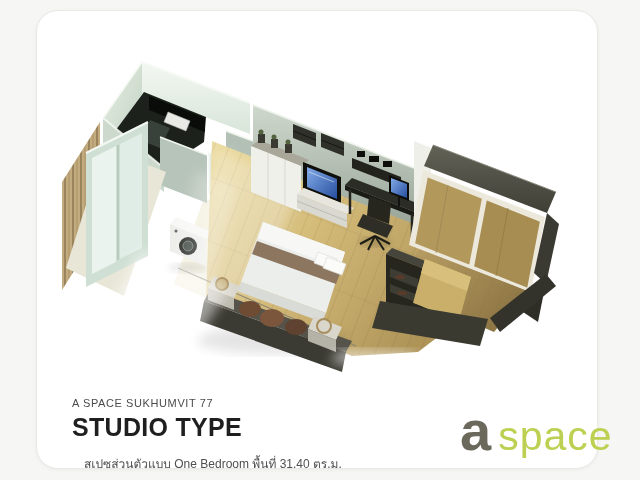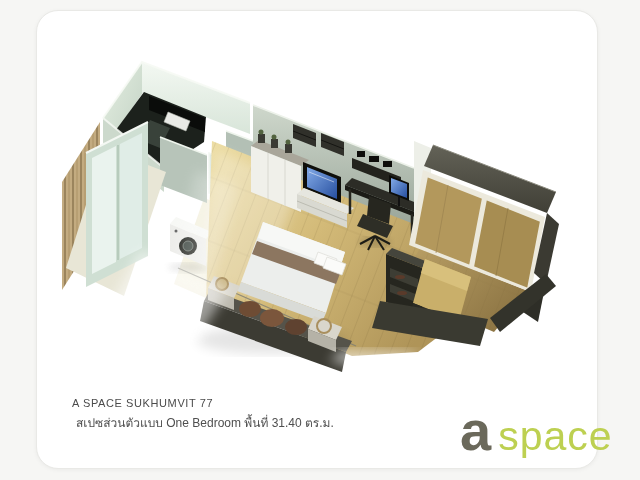--- a/index.html
+++ b/index.html
@@ -17,21 +17,21 @@
   }
   .plan-svg{position:absolute;left:0;top:0;width:640px;height:480px;}
   .footer-text{position:absolute;left:72px;top:397px;width:340px;}
   .project{
     font-size:11px;letter-spacing:.6px;color:#4b4b4b;margin:0 0 4px 0;
   }
   .title{
     font-size:25px;font-weight:700;letter-spacing:.3px;color:#1f1f1f;margin:0 0 4px 0;
   }
   .subtitle{
-    font-size:12px;color:#4f4f4f;margin:4px;
+    font-size:12px;color:#4f4f4f;margin:12px;
   }
   .logo{
     position:absolute;left:460px;top:403px;display:flex;align-items:baseline;gap:7px;
   }
   .logo-mark{font-size:56px;font-weight:700;color:#6b695b;line-height:1;}
   .logo-word{font-size:41px;font-weight:400;color:#bdd051;line-height:1;letter-spacing:1px;text-align:center;}
 </style>
 </head>
 <body>
 
@@ -259,20 +259,21 @@
 
     <g>
       <polygon points="140,250 230,288 196,340 110,306" fill="#ffffff" opacity="0.5" filter="url(#soft)"></polygon>
       <polygon points="196,170 238,186 208,300 170,284" fill="#ffffff" opacity="0.22" filter="url(#soft)"></polygon>
       <polygon points="340,350 420,352 390,372 330,362" fill="#ffffff" opacity="0.55" filter="url(#soft)"></polygon>
     </g>
   </svg>
 
   <div class="footer-text">
     <p class="project">A SPACE SUKHUMVIT 77</p>
+    <p class="title">STUDIO TYPE</p>
     <p class="subtitle">สเปซส่วนตัวแบบ One Bedroom พื้นที่ 31.40 ตร.ม.</p>
   </div>
 
   <div class="logo">
     <span class="logo-mark">a</span>
     <span class="logo-word">space</span>
   </div>
 </div>
 
 </body></html>

